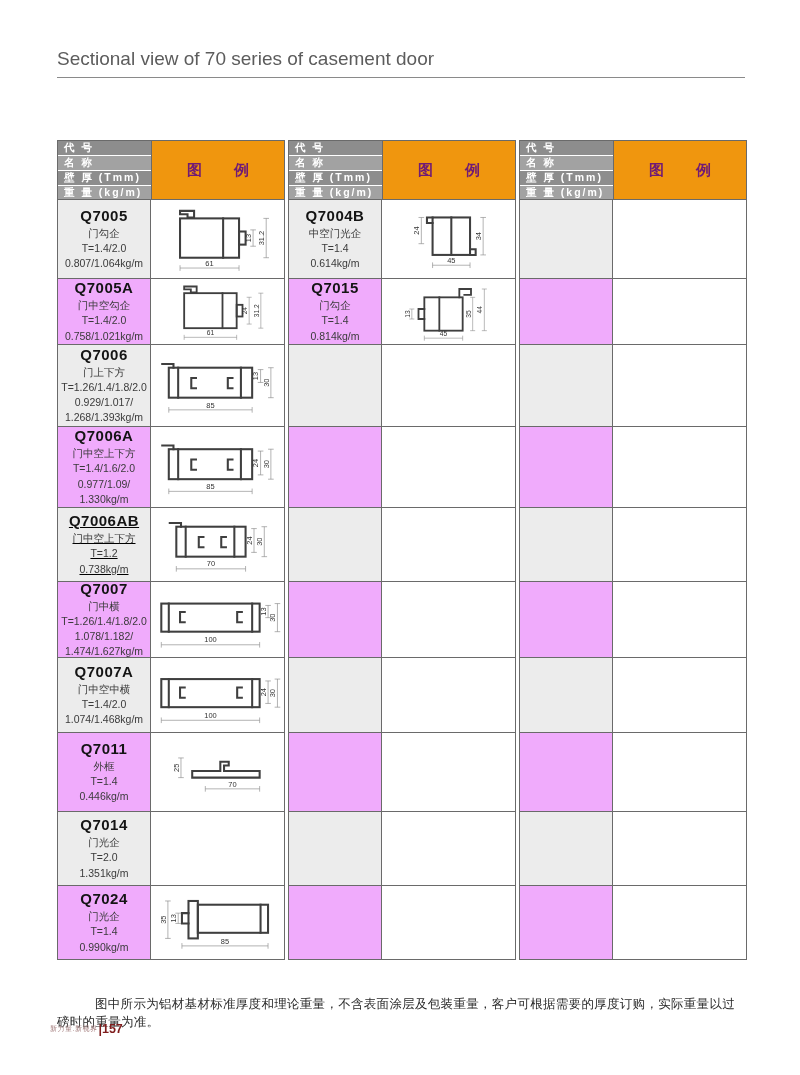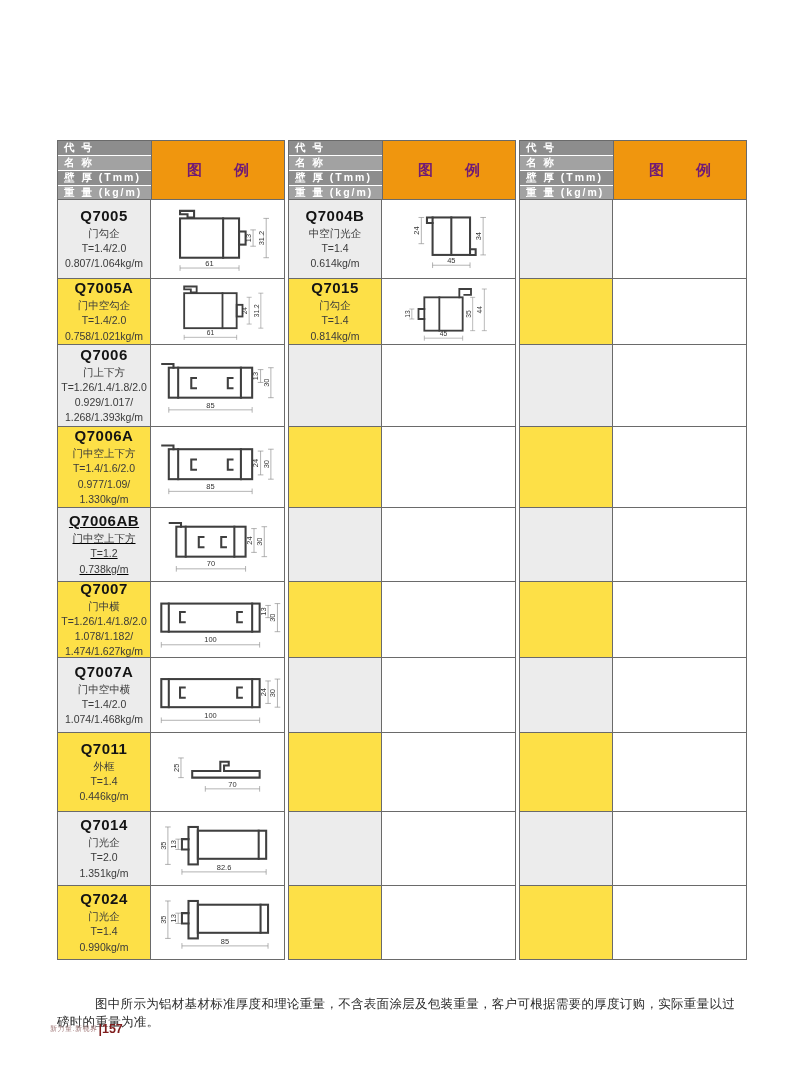--- a/index.html
+++ b/index.html
@@ -20,21 +20,21 @@
   .hrow{flex:1;color:#fff;font-weight:bold;font-size:10.5px;display:flex;align-items:center;
         padding-left:6px;letter-spacing:2px;border-bottom:1px solid #fff;box-sizing:border-box;white-space:nowrap;text-align:center;}
   .hrow:last-child{border-bottom:none;}
   .hd{background:#8d8d8d;} .hl{background:#a2a2a2;}
   .hlegend{flex:1;background:#f0960e;display:flex;align-items:center;justify-content:center;
         font-weight:bold;font-size:15px;color:#701a75;letter-spacing:14px;padding-left:14px;box-sizing:border-box;}
   .prow{display:flex;border-top:1px solid #6a6a6a;box-sizing:border-box;}
   .pinfo{width:93px;border-right:1px solid #6a6a6a;display:flex;flex-direction:column;justify-content:center;
         align-items:center;text-align:center;box-sizing:border-box;padding:2px 9px;}
   .gray  .pinfo{background:#ececec;}
-  .cream .pinfo{background:#fde047;}
+  .cream .pinfo{background:#f0abfc;}
   .pdia{flex:1;background:#fff;display:flex;align-items:center;justify-content:center;overflow:hidden;}
   .pcode{font-size:15px;font-weight:bold;color:#141414;margin-bottom:2px;letter-spacing:0.5px;}
   .pname,.pthk,.pwt{font-size:10.5px;color:#3a3a3a;line-height:1.45;}
   .pdia svg{width:100%;height:100%;}
 
   
   .pf{fill:none;stroke:#3f3f3f;stroke-width:2.2;stroke-linejoin:miter;stroke-linecap:square;}
   .dm{stroke:#8a8a8a;stroke-width:0.7;fill:none;}
   .dt{font-size:8px;fill:#333;font-family:"Liberation Sans","DejaVu Sans",sans-serif;}
 
@@ -44,20 +44,21 @@
   .pagefoot{position:absolute;left:50px;top:1022px;display:flex;align-items:center;}
   .slogan{font-size:7px;color:#a27b7b;letter-spacing:0.5px;}
   .pageno{font-size:12.5px;font-weight:bold;color:#7f1d1d;margin-left:1px;}
 </style>
 </head>
 <body>
 
 <div class="page">
 
   <div class="hdr">
+    <div class="subtitle">Sectional  view of 70 series of casement door</div>
   </div>
 
   <div class="table-area">
       <div class="cgroup">
         <div class="ghead">
           <div class="hlabels">
             <div class="hrow hd">代 号</div>
             <div class="hrow hl">名 称</div>
             <div class="hrow hd">壁 厚 (Tmm)</div>
             <div class="hrow hl">重 量 (kg/m)</div>
@@ -291,40 +292,20 @@
               <text class="dt" x="87" y="54.5" text-anchor="middle">70</text>
             </svg>
           </div>
         </div>
         <div class="prow gray" style="height: 74px;">
           <div class="pinfo">
             <div class="pcode">Q7014</div>
             <div class="pname">门光企</div>
             <div class="pthk">T=2.0</div>
             <div class="pwt">1.351kg/m</div>
-          </div>
-          <div class="pdia">
-            <svg viewBox="0 0 142 78" preserveAspectRatio="xMidYMid meet">
-              <rect class="pf" x="40" y="16" width="10" height="40"></rect>
-              <path class="pf" d="M40,29 h-7 v11 h7"></path>
-              <rect class="pf" x="50" y="20" width="73" height="30"></rect>
-              <line class="pf" x1="115" y1="20" x2="115" y2="50"></line>
-              <line class="dm" x1="18" y1="16" x2="18" y2="56"></line>
-              <line class="dm" x1="15" y1="16" x2="21" y2="16"></line>
-              <line class="dm" x1="15" y1="56" x2="21" y2="56"></line>
-              <text class="dt" x="15.5" y="36" text-anchor="middle" transform="rotate(-90 15.5 36)">35</text>
-              <line class="dm" x1="29" y1="29" x2="29" y2="40"></line>
-              <line class="dm" x1="26" y1="29" x2="32" y2="29"></line>
-              <line class="dm" x1="26" y1="40" x2="32" y2="40"></line>
-              <text class="dt" x="26.5" y="34.5" text-anchor="middle" transform="rotate(-90 26.5 34.5)">13</text>
-              <line class="dm" x1="33" y1="64" x2="123" y2="64"></line>
-              <line class="dm" x1="33" y1="61" x2="33" y2="67"></line>
-              <line class="dm" x1="123" y1="61" x2="123" y2="67"></line>
-              <text class="dt" x="78" y="61.5" text-anchor="middle">82.6</text>
-            </svg>
           </div>
         </div>
         <div class="prow cream" style="height: 74px;">
           <div class="pinfo">
             <div class="pcode">Q7024</div>
             <div class="pname">门光企</div>
             <div class="pthk">T=1.4</div>
             <div class="pwt">0.990kg/m</div>
           </div>
           <div class="pdia">

